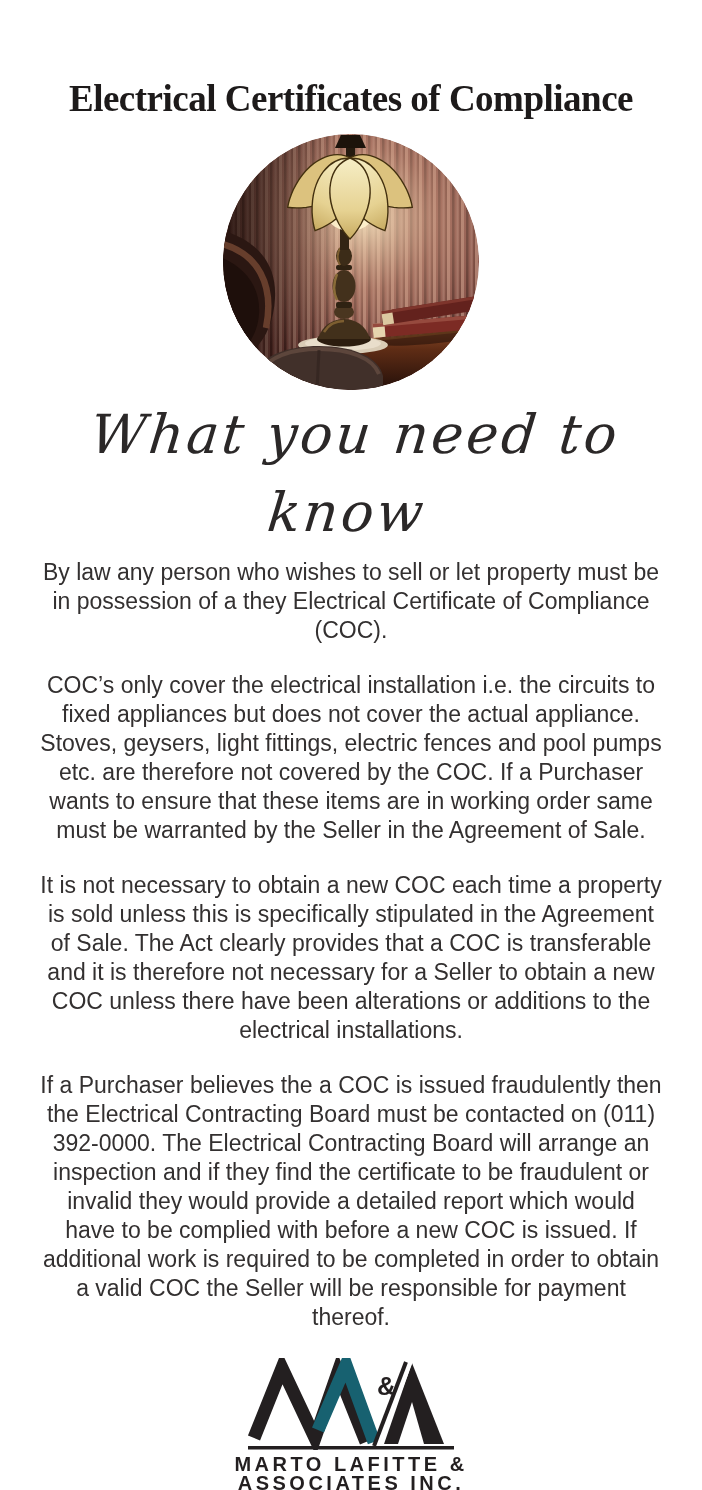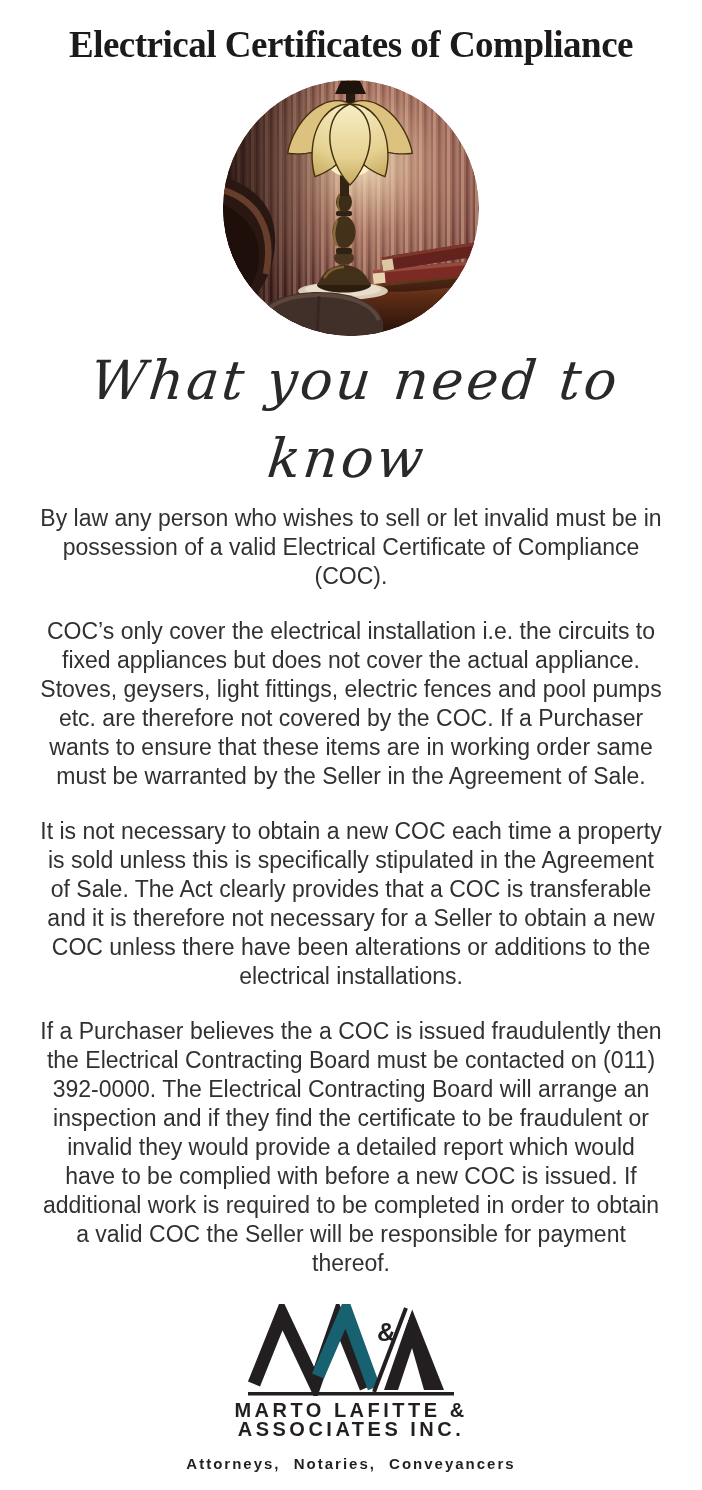--- a/index.html
+++ b/index.html
@@ -5,21 +5,21 @@
   html,body{margin:0;padding:0;background:#ffffff;}
   .page{
     position:relative;
     width:702px;height:1490px;
     background:#ffffff;
     overflow:hidden;
     font-family:"Liberation Sans",sans-serif;
     color:#2e2b2b;
   }
   .title{
-    padding-top:24px;
+    padding-top:78px;
     text-align:center;
     font-family:"Liberation Serif",serif;
     font-weight:bold;
     font-size:37px;
     line-height:1.15;
     letter-spacing:-0.5px;
     color:#1d1a1a;
   }
   .photo-wrap{
     width:256px;height:256px;
@@ -173,21 +173,21 @@
           <path d="M36 238 C 48 222 70 215 96 215 C 126 215 150 224 156 240" stroke="#5d463c" stroke-width="4" fill="none"></path>
           <path d="M96 216 L94 256" stroke="#332420" stroke-width="3" opacity="0.7"></path>
         </g>
       </g>
     </svg>
   </div>
 
   <div class="tagline">What you need to know</div>
 
   <div class="content">
-    <p>By law any person who wishes to sell or let invalid must be in possession of a valid Electrical Certificate of Compliance (COC).</p>
+    <p>By law any person who wishes to sell or let property must be in possession of a they Electrical Certificate of Compliance (COC).</p>
     <p>COC’s only cover the electrical installation i.e. the circuits to fixed appliances but does not cover the actual appliance. Stoves, geysers, light fittings, electric fences and pool pumps etc. are therefore not covered by the COC. If a Purchaser wants to ensure that these items are in working order same must be warranted by the Seller in the Agreement of Sale.</p>
     <p>It is not necessary to obtain a new COC each time a property is sold unless this is specifically stipulated in the Agreement of Sale. The Act clearly provides that a COC is transferable and it is therefore not necessary for a Seller to obtain a new COC unless there have been alterations or additions to the electrical installations.</p>
     <p>If a Purchaser believes the a COC is issued fraudulently then the Electrical Contracting Board must be contacted on (011) 392-0000. The Electrical Contracting Board will arrange an inspection and if they find the certificate to be fraudulent or invalid they would provide a detailed report which would have to be complied with before a new COC is issued. If additional work is required to be completed in order to obtain a valid COC the Seller will be responsible for payment thereof.</p>
   </div>
 
   <div class="logo-block">
     <svg class="logo-mark" width="210" height="92" viewBox="0 0 210 92">
 
       <polyline points="8,80 36,10 69,80 92,14 120,84" stroke="#231f20" stroke-width="13" fill="none"></polyline>
 

